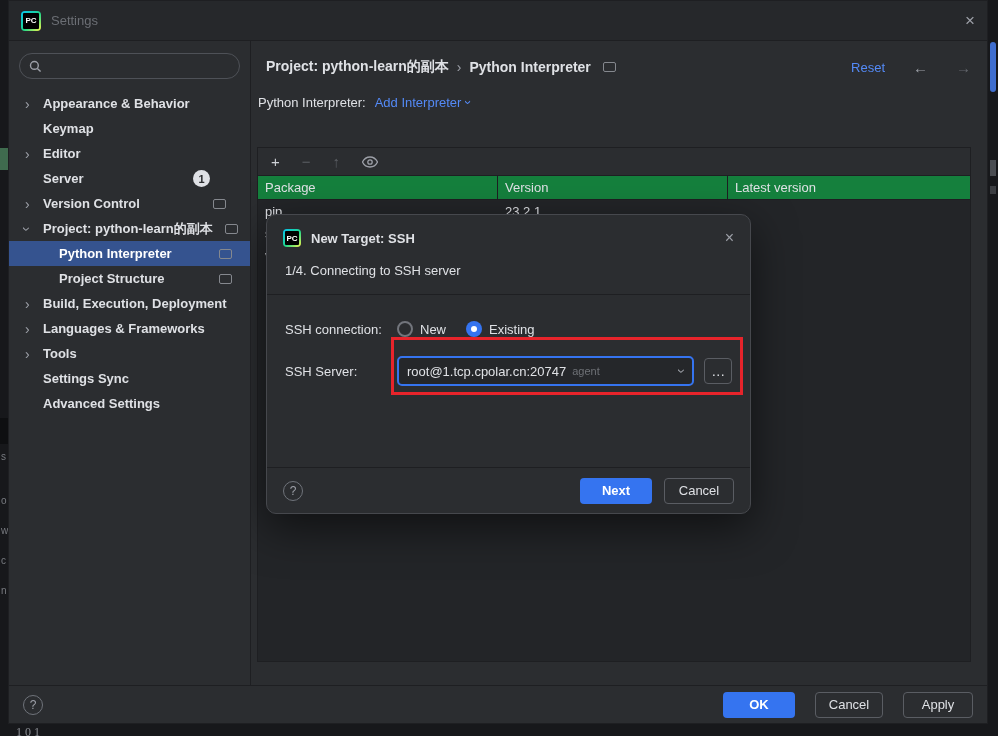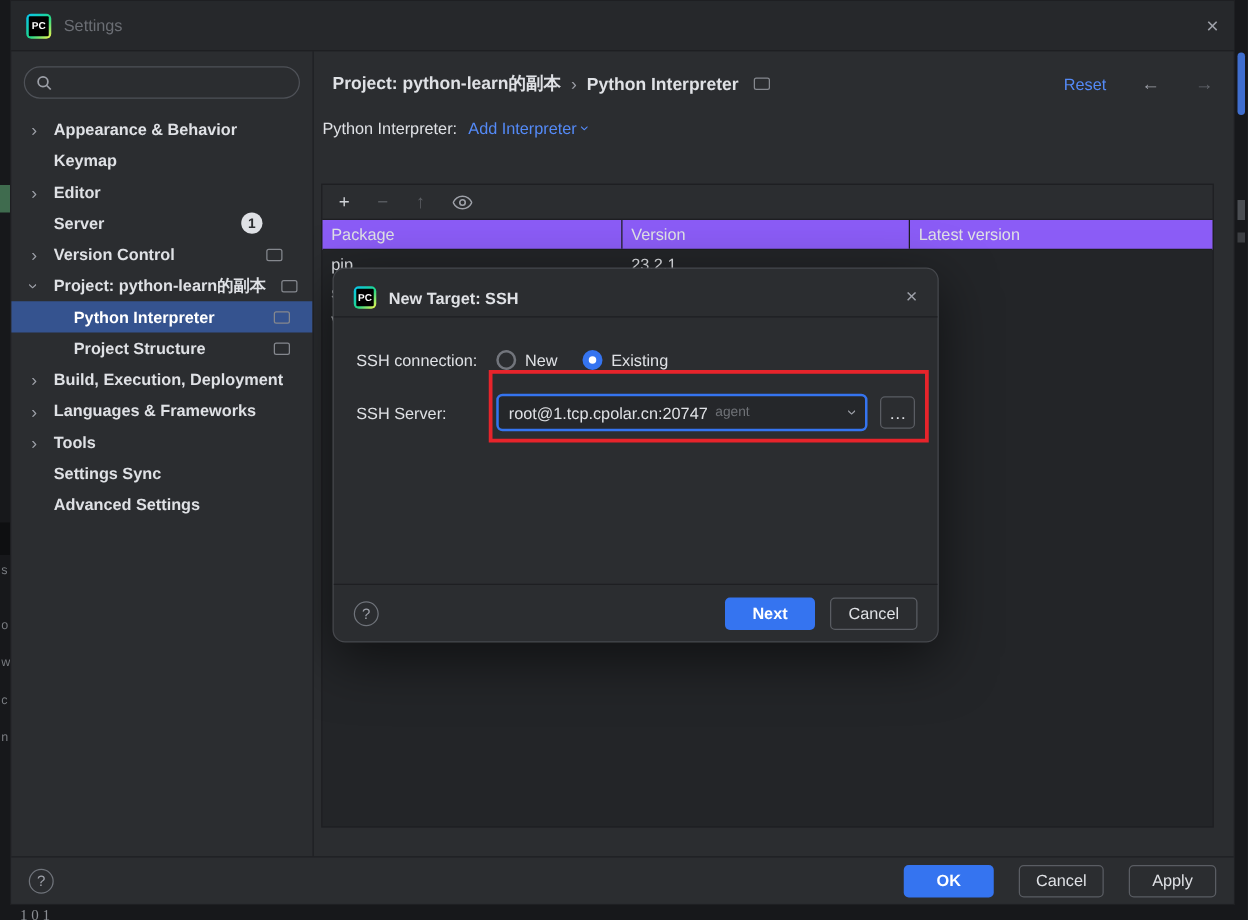--- a/index.html
+++ b/index.html
@@ -42,21 +42,21 @@
   .interp-label { font-size:13px; }
   .interp-select { width:461px; height:28px; background:#252729; border:1px solid #4e5157; border-radius:4px; display:flex; align-items:center; padding:0 8px; gap:6px; font-size:13px; }
   .interp-select .sel-text { flex:1; white-space:nowrap; overflow:hidden; }
   .sel-chev { color:#9da0a8; font-size:14px; }
   .add-link { color:#548af7; font-size:13px; display:flex; align-items:center; gap:5px; }
 
   .pkg-panel { position:absolute; left:6px; top:106px; right:16px; bottom:23px; border:1px solid #1e1f22; background:#232528; display:flex; flex-direction:column; }
   .pkg-toolbar { height:28px; background:#2b2d30; border-bottom:1px solid #1e1f22; display:flex; align-items:center; gap:22px; padding:0 13px; flex-shrink:0; }
   .tb-ico { font-size:15px; color:#cfd2d7; line-height:1; }
   .tb-ico.dim { color:#5b5e63; }
-  .pkg-header { height:24px; background:#8b5cf6; border-bottom:1px solid #1e1f22; display:flex; font-size:13px; color:#dfe1e5; flex-shrink:0; }
+  .pkg-header { height:24px; background:#15803d; border-bottom:1px solid #1e1f22; display:flex; font-size:13px; color:#dfe1e5; flex-shrink:0; }
   .pkg-header .cell { line-height:23px; }
   .cell { padding-left:7px; }
   .c1 { width:240px; } .c2 { width:230px; } .c3 { flex:1; }
   .pkg-header .c1, .pkg-header .c2 { border-right:1px solid #1e1f22; }
   .pkg-body { flex:1; }
   .pkg-row { height:22px; display:flex; align-items:center; font-size:13px; color:#dfe1e5; }
 
   
   .dialog { position:absolute; left:15px; top:173px; width:485px; height:300px; background:#2b2d30; border:1px solid #46484d; border-radius:10px; box-shadow:0 14px 44px rgba(0,0,0,.55); z-index:20; display:flex; flex-direction:column; }
   .dlg-header { display:flex; align-items:center; gap:10px; padding:14px 16px 6px; }
@@ -257,20 +257,21 @@
       </div>
 
       <div class="dialog">
         <div class="dlg-header">
           <span class="pc-logo">
               <span class="inner">PC</span>
             </span>
           <span class="dlg-title">New Target: SSH</span>
           <span class="dlg-close">×</span>
         </div>
+        <div class="dlg-step">1/4. Connecting to SSH server</div>
         <div class="dlg-divider"></div>
         <div class="dlg-body">
           <div class="frow">
             <span class="flabel">SSH connection:</span>
             <div class="radio-group">
               <span class="radio">
                 <span class="radio-circle"></span>
                 <span>New</span>
               </span>
               <span class="radio">

